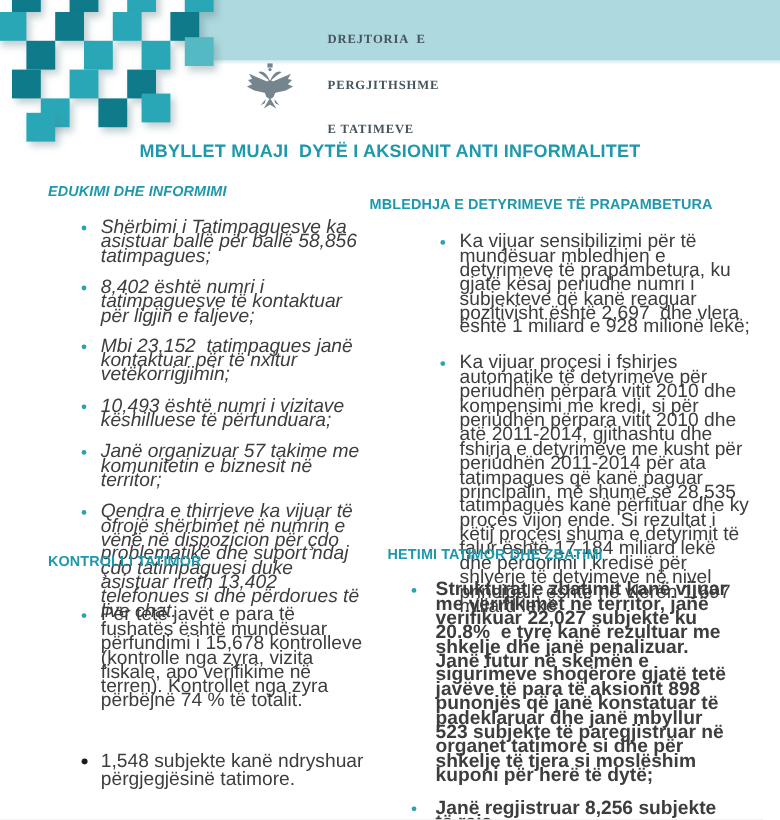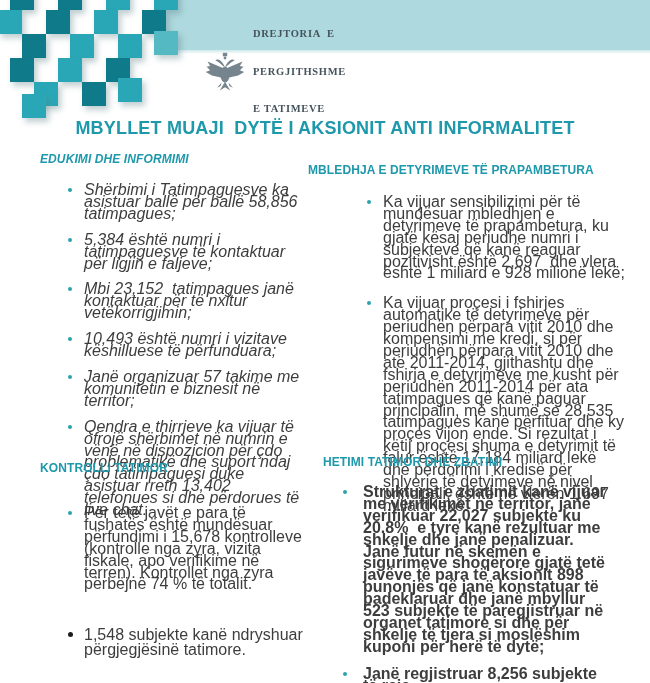--- a/index.html
+++ b/index.html
@@ -13,31 +13,31 @@
     background:var(--banner,#aed9df);
   }
   .banner::after{
     content:"";position:absolute;left:0;right:0;bottom:-4px;height:6px;
     background:linear-gradient(to bottom,rgba(174,217,223,.9),rgba(255,255,255,0));
   }
   .logo-wrap{position:absolute;left:44px;top:3px;display:flex;align-items:center;gap:7px;}
   .eagle{width:42px;height:42px;opacity:.85;}
   .org-name{
     font-family:"Liberation Serif",serif;font-weight:bold;font-size:10.5px;
-    line-height:12.5px;color:#45535c;letter-spacing:.7px;white-space:pre;
+    line-height:12.5px;color:#45535c;letter-spacing:.7px;white-space:pre;margin-left:20px;
   }
   
   .tile{
     position:absolute;width:24px;height:24px;
     box-shadow:3px 4px 6px rgba(90,125,135,.38);
   }
   
   .doc-title{
     position:absolute;top:118px;left:0;width:650px;margin:0;text-align:center;
-    font-size:18px;font-weight:bold;color:var(--teal,#1e98ab);
+    font-size:15px;font-weight:bold;color:var(--teal,#1e98ab);
     letter-spacing:.2px;white-space:pre;
   }
   
   .sec{position:absolute;}
   .sec h2{
     margin:0;font-size:12px;font-weight:bold;color:var(--teal,#1e98ab);
     letter-spacing:.1px;white-space:pre;
   }
   #sec-edukimi {left:40px; top:152px;width:264px;font-style:italic;}
   #sec-kontrolli{left:40px; top:461px;width:264px;}
@@ -123,21 +123,21 @@
 
   <section class="sec" id="sec-edukimi">
     <h2>EDUKIMI DHE INFORMIMI</h2>
     <div class="bullets">
       <div class="bullet bullet-0">
           <span class="dot"></span>
           <span class="btext">Shërbimi i Tatimpaguesve ka asistuar ballë për ballë 58,856  tatimpagues;</span>
         </div>
       <div class="bullet bullet-1">
           <span class="dot"></span>
-          <span class="btext">5,384 është numri i tatimpaguesve të kontaktuar për ligjin e faljeve;</span>
+          <span class="btext">8,402 është numri i tatimpaguesve të kontaktuar për ligjin e faljeve;</span>
         </div>
       <div class="bullet bullet-2">
           <span class="dot"></span>
           <span class="btext">Mbi 23,152  tatimpagues janë kontaktuar për të nxitur vetëkorrigjimin;</span>
         </div>
       <div class="bullet bullet-3">
           <span class="dot"></span>
           <span class="btext">10,493 është numri i vizitave këshilluese të përfunduara;</span>
         </div>
       <div class="bullet bullet-4">

